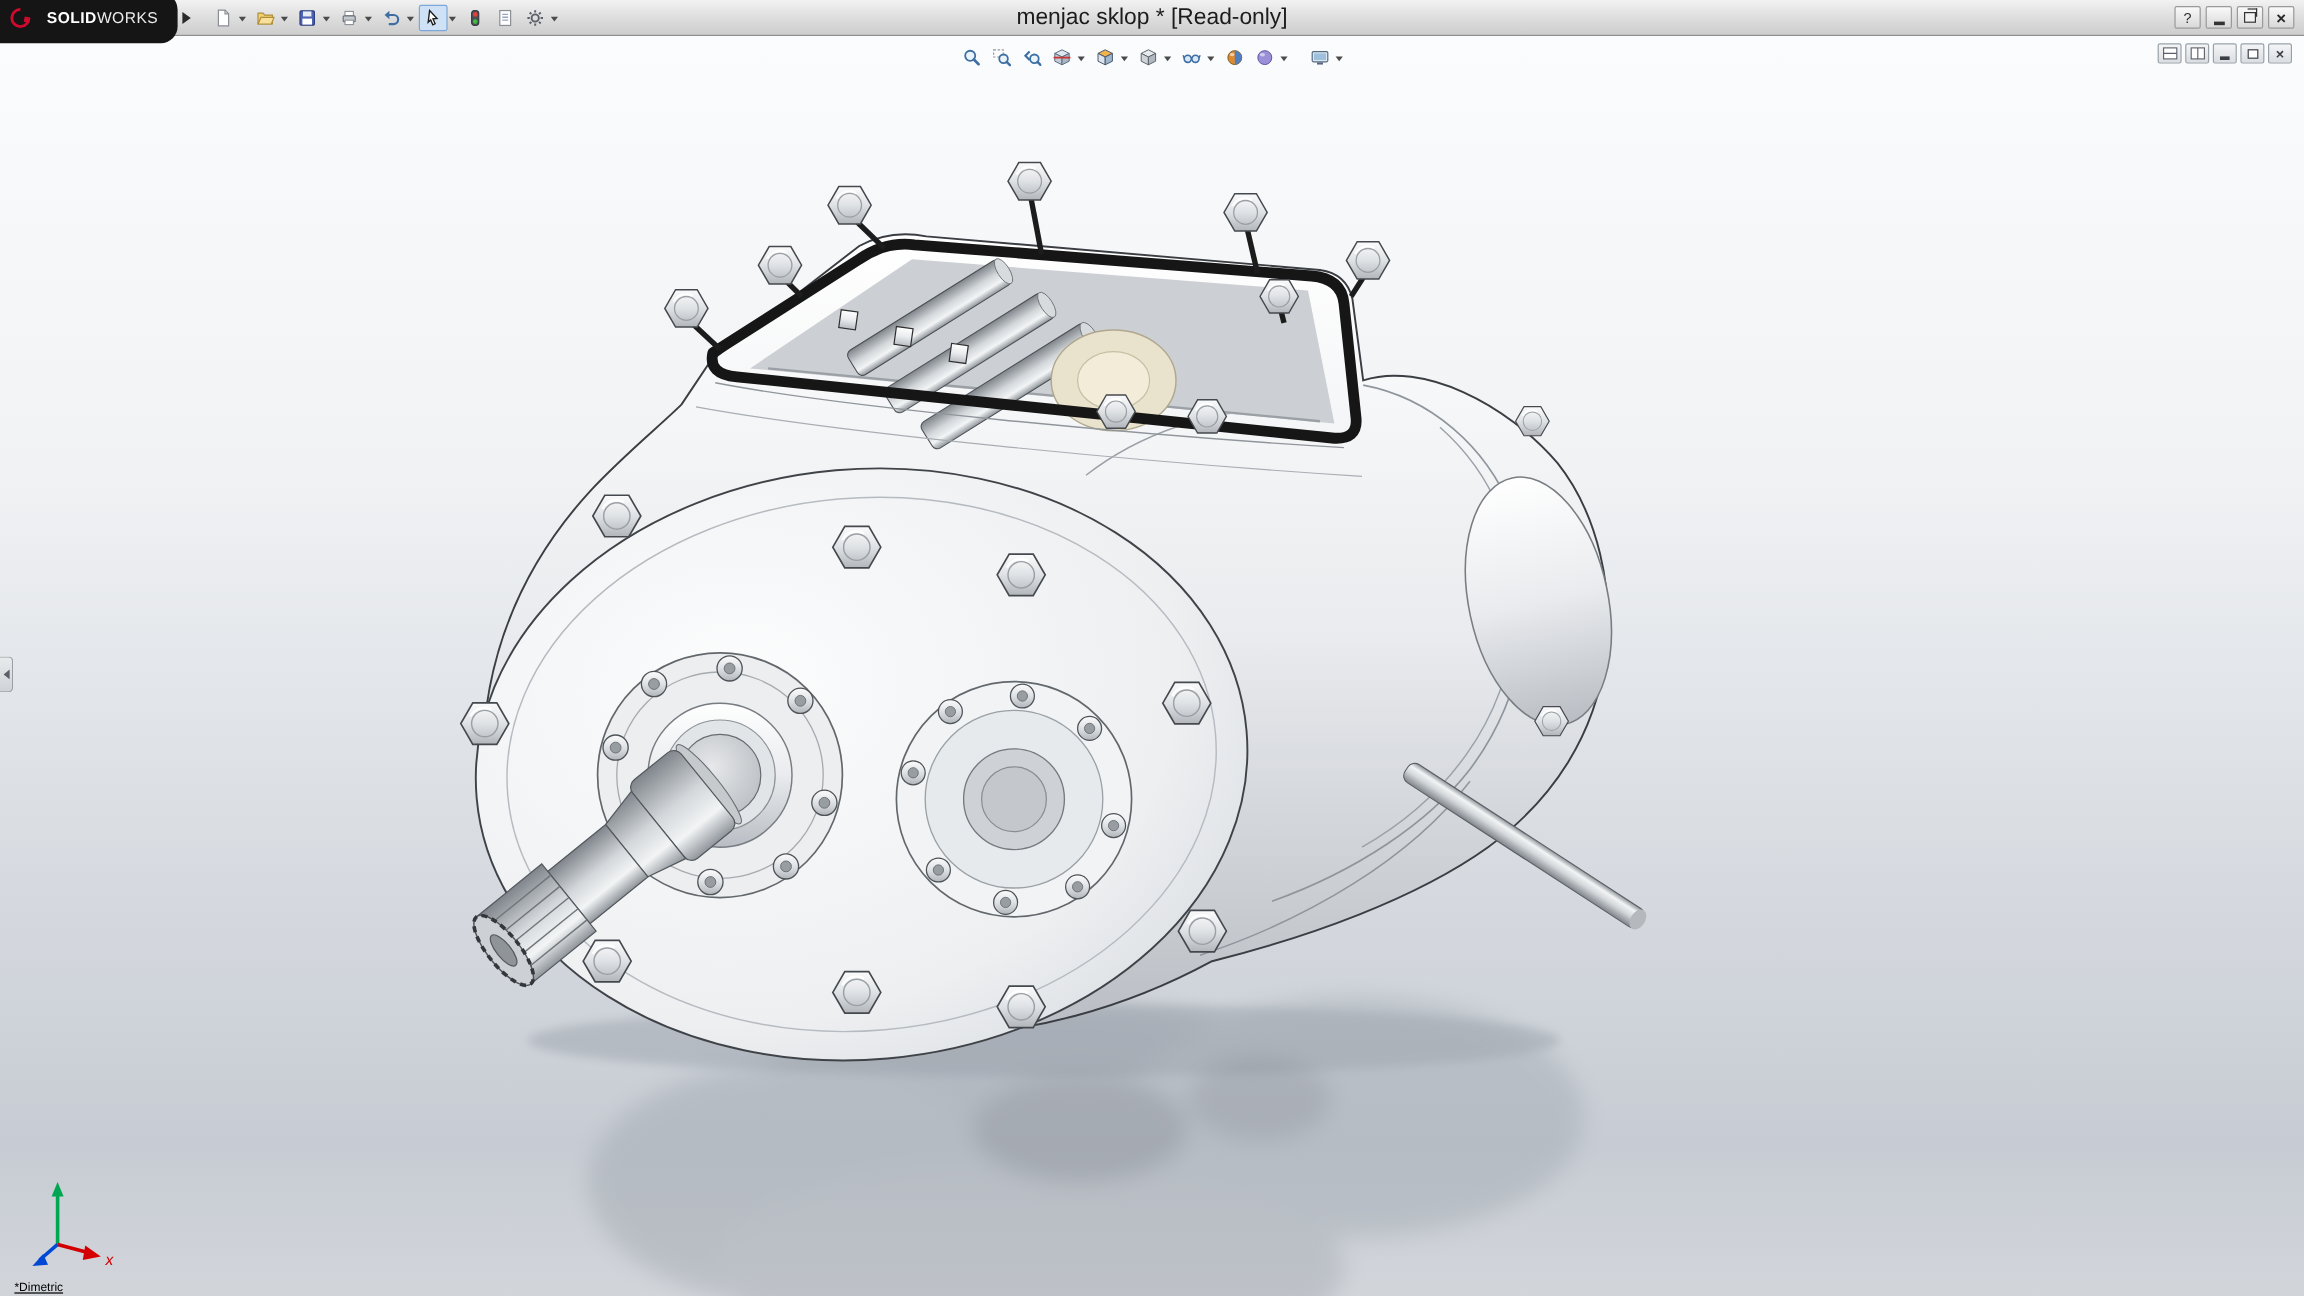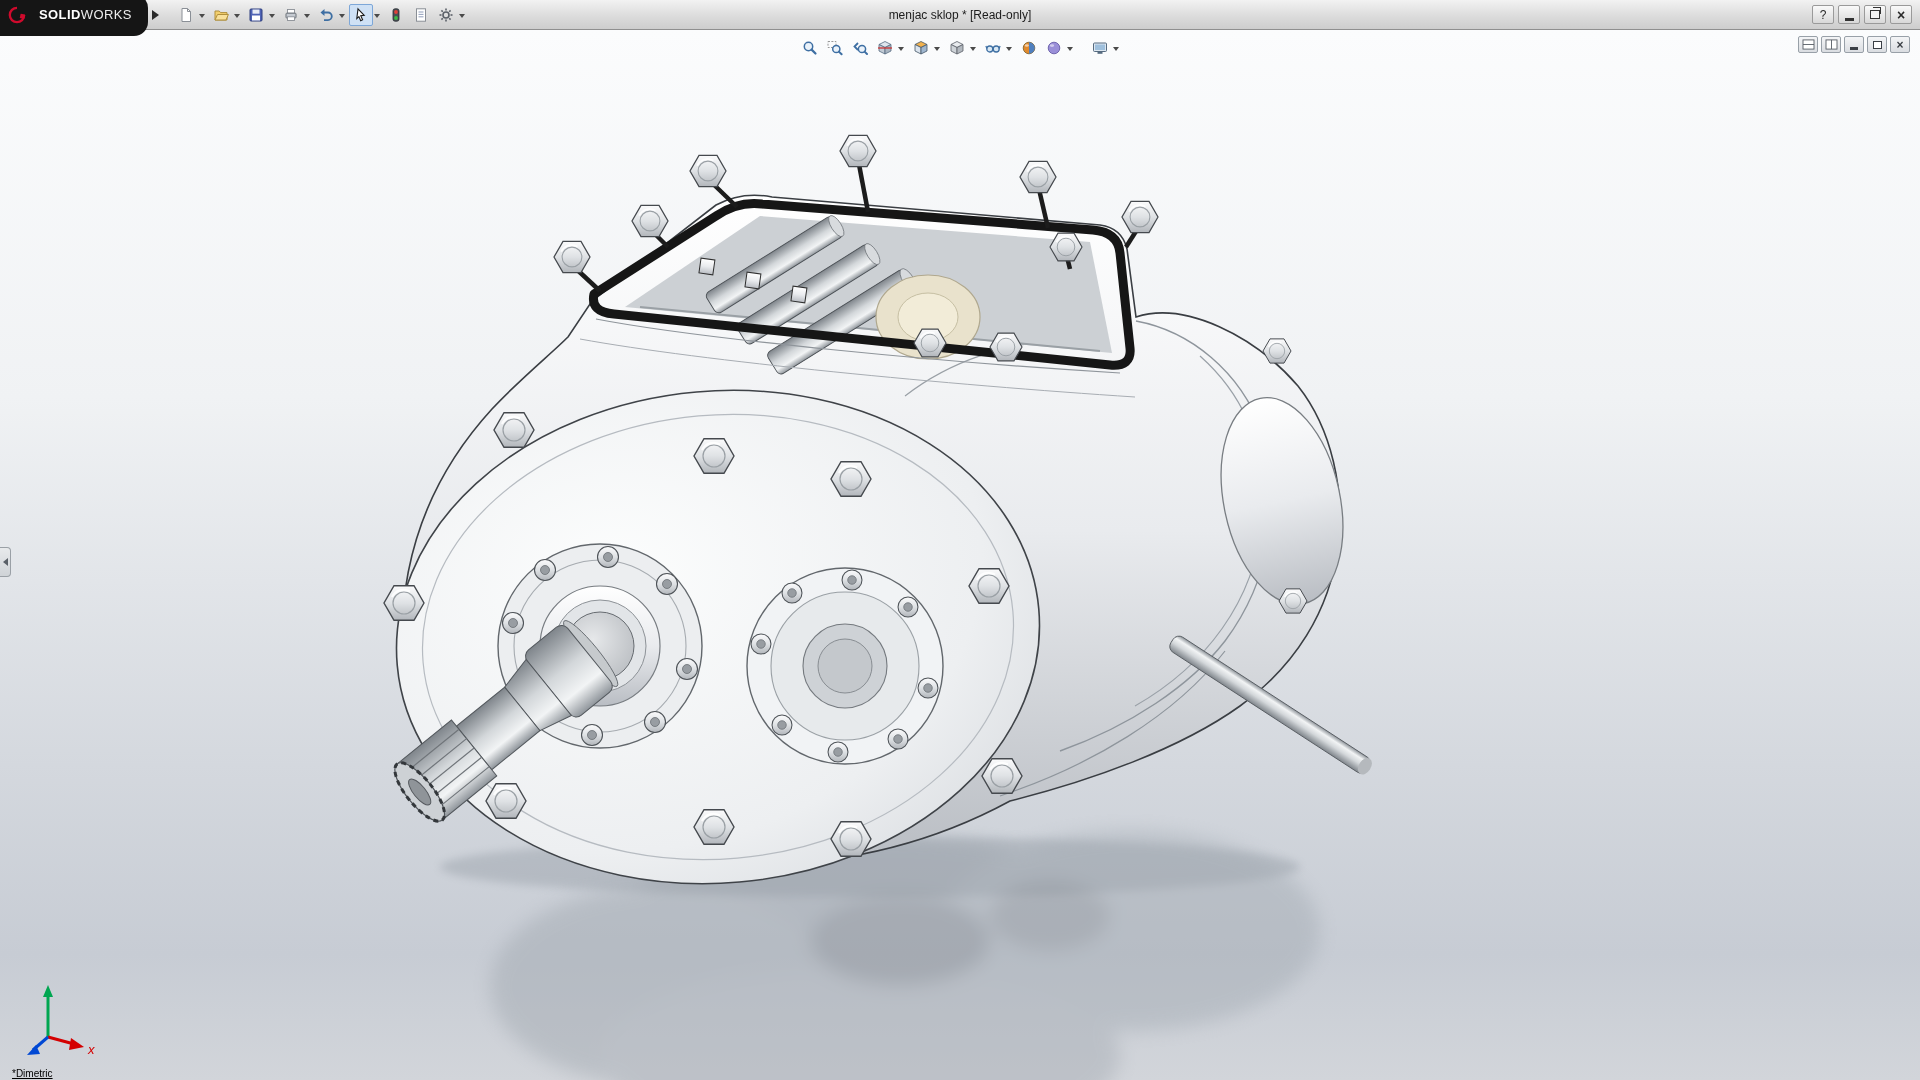--- a/index.html
+++ b/index.html
@@ -31,21 +31,21 @@
   .tb-btn{
     width:24px;height:22px;border:1px solid transparent;background:transparent;
     display:flex;align-items:center;justify-content:center;padding:0;border-radius:2px;
   }
   .tb-btn.active{background:#cfe1f5;border-color:#7da7d8;}
   .caret{
     width:0;height:0;border:3.5px solid transparent;border-top:4.5px solid #4a4a4a;
     display:inline-block;margin:5px 3px 0 0;
   }
   .tb-title{
-    position:absolute;left:0;right:0;text-align:center;font-size:12px;color:#1c1c1c;
+    position:absolute;left:0;right:0;text-align:center;font-size:19px;color:#1c1c1c;
     pointer-events:none;
   }
   .tb-right{position:absolute;right:8px;top:0;height:29px;display:flex;align-items:center;gap:4px;z-index:11;}
   .wc-btn{
     width:22px;height:19px;border:1px solid #9a9a9a;border-radius:2px;
     background:linear-gradient(#fafafa,#d8d8d8);
     display:flex;align-items:center;justify-content:center;
     font-size:12px;color:#2a2a2a;padding:0;
   }
   .g-min{width:9px;height:3px;background:#333;display:inline-block;margin-top:9px;}

